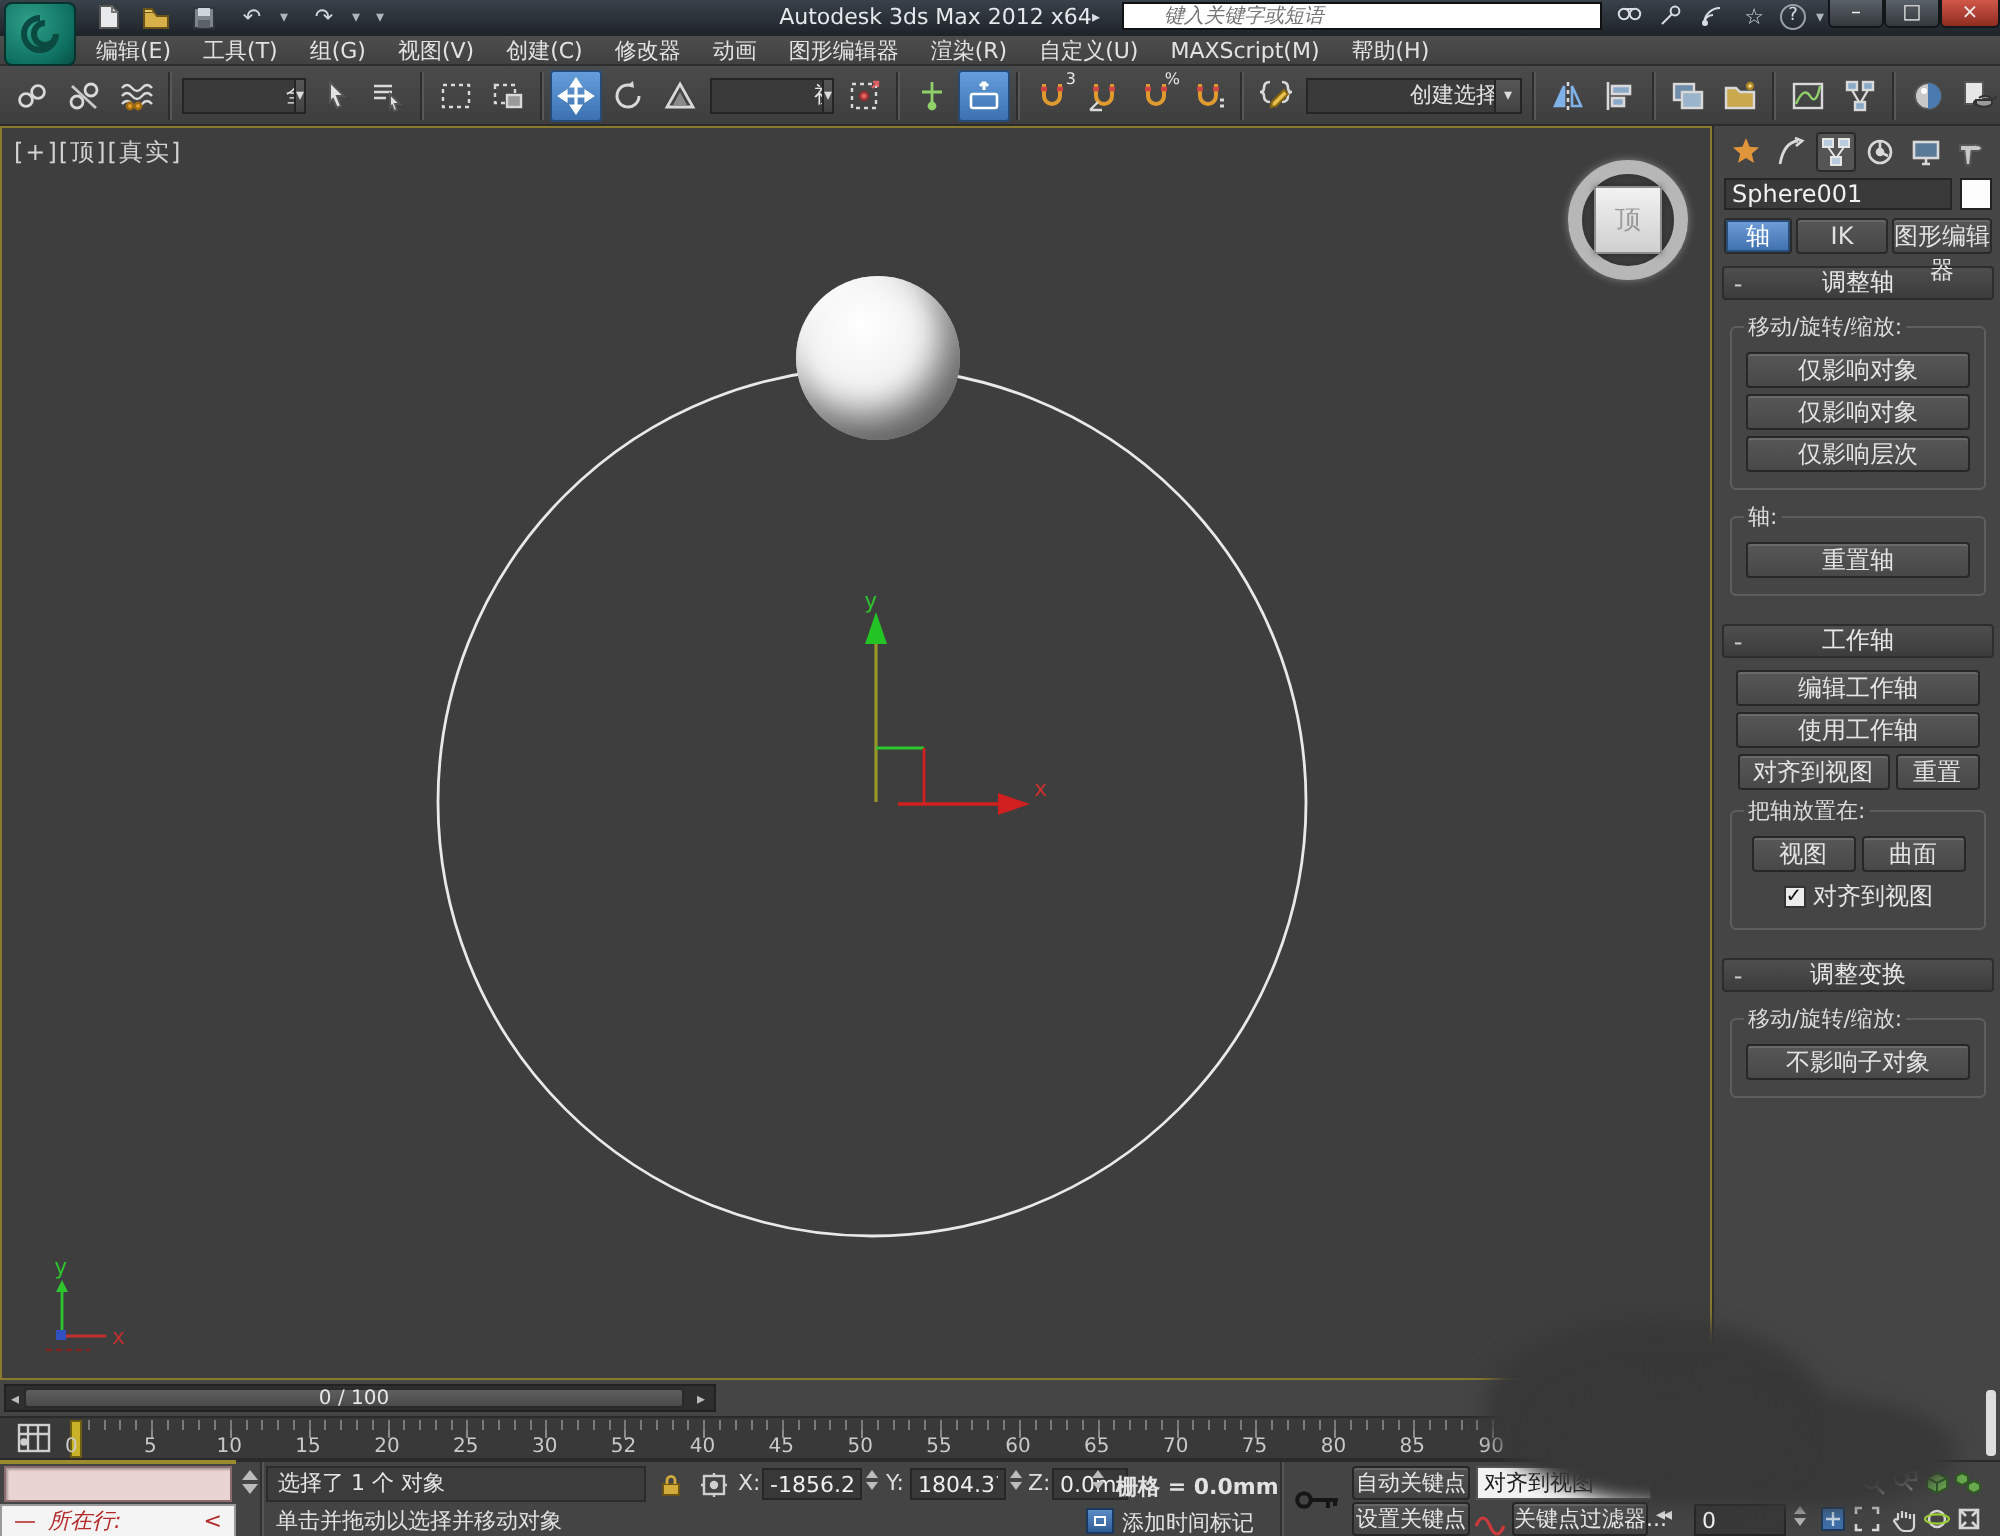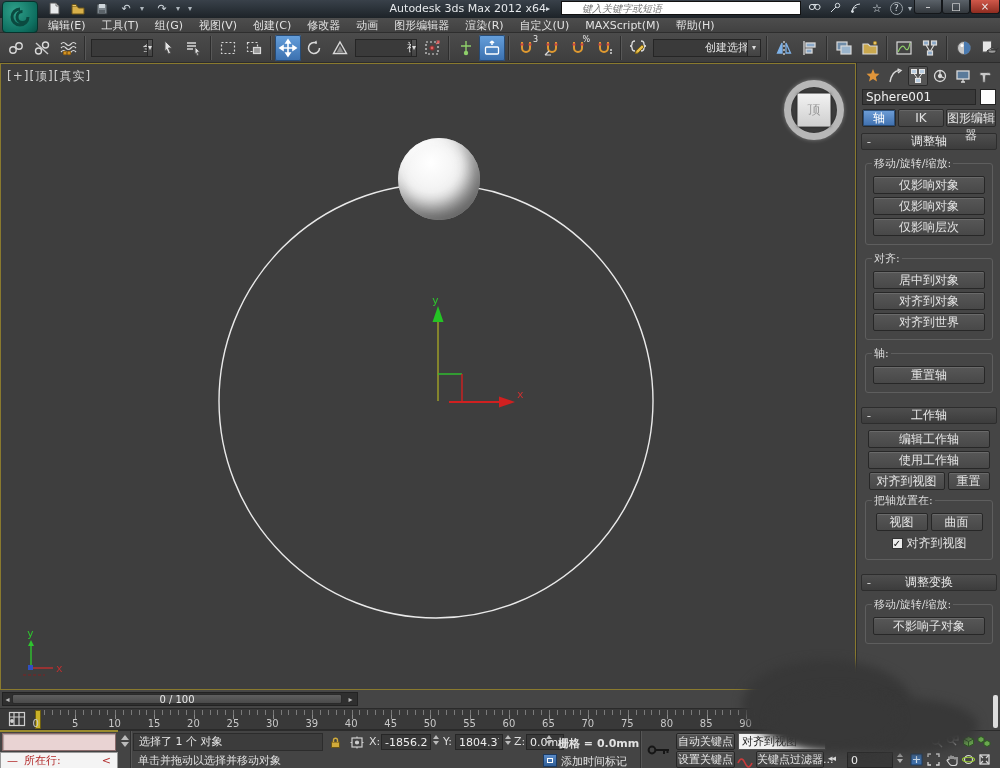--- a/index.html
+++ b/index.html
@@ -88,21 +88,21 @@
 #rulernums span { display:inline-block; width:39.45px; text-align:center; font-size:10px; color:#c9c9c9; }
 #tmarker { position:absolute; left:35px; top:1px; width:6px; height:19px; background:#c9b227; border:1px solid #6d5e10; }
 #minitrackbtn { position:absolute; left:4px; top:1px; width:26px; height:19px; display:flex; align-items:center; justify-content:center; }
 
 
 #statusbar { position:absolute; left:0; top:730px; width:1000px; height:38px; background:#444; border-top:1px solid #2b2b2b; z-index:5; font-size:11px; }
 #listenergold { position:absolute; left:0; top:-1px; width:118px; height:2px; background:#9a8b2e; }
 #pinkbox { position:absolute; left:2px; top:2px; width:114px; height:18px; background:#e9d3d3; border:1px solid #8a6a6a; box-shadow:inset 1px 1px 1px rgba(0,0,0,.25); }
 #listenerrow { position:absolute; left:0; top:21px; width:118px; height:17px; background:#f4f4f4; border:1px solid #999; display:flex; align-items:center; color:#b22a2a; font-size:11px; }
 #listenerrow .dash { padding:0 6px; }
-#listenerrow .lab { flex:1; }
+#listenerrow .lab { flex:1;font-style:italic; }
 #listenerrow .ar { padding:0 6px; }
 .vdiv { position:absolute; top:0; width:1px; height:38px; background:#2f2f2f; box-shadow:1px 0 0 #565656; }
 #spincol { position:absolute; left:120px; top:4px; width:9px; height:14px; display:flex; flex-direction:column; gap:2px; align-items:center; }
 .tri-up { width:0; height:0; border-left:4px solid transparent; border-right:4px solid transparent; border-bottom:5px solid #bbb; }
 .tri-dn { width:0; height:0; border-left:4px solid transparent; border-right:4px solid transparent; border-top:5px solid #bbb; }
 #selstatus { position:absolute; left:133px; top:2px; width:190px; height:18px; background:#3c3c3c; border:1px solid #2c2c2c; color:#e6e6e6; line-height:16px; padding:0 5px; white-space:nowrap; }
 #promptline { position:absolute; left:133px; top:22px; width:190px; height:16px; color:#e0e0e0; line-height:16px; padding:0 5px; white-space:nowrap; }
 #lockbtn { position:absolute; left:327px; top:4px; width:17px; height:15px; display:flex; align-items:center; justify-content:center; }
 #absbtn { position:absolute; left:348px; top:4px; width:17px; height:15px; display:flex; align-items:center; justify-content:center; }
 .coordlab { position:absolute; top:4px; color:#ddd; }
@@ -531,26 +531,20 @@
         <span class="rtitle">调整轴</span>
       </div>
       <div class="rbody">
         <fieldset class="grp">
           <legend>移动/旋转/缩放:</legend>
           <div class="pbtn">仅影响对象</div>
           <div class="pbtn">仅影响对象</div>
           <div class="pbtn">仅影响层次</div>
         </fieldset>
         <fieldset class="grp">
-          <legend>对齐:</legend>
-          <div class="pbtn">居中到对象</div>
-          <div class="pbtn">对齐到对象</div>
-          <div class="pbtn">对齐到世界</div>
-        </fieldset>
-        <fieldset class="grp">
           <legend>轴:</legend>
           <div class="pbtn">重置轴</div>
         </fieldset>
       </div>
     </div>
 
     <div class="roll">
       <div class="rhead">
         <span class="minus">-</span>
         <span class="rtitle">工作轴</span>
@@ -604,21 +598,21 @@
     <div id="tmarker"></div>
     <div id="rulernums">
 
     <span>0</span>
         <span>5</span>
         <span>10</span>
         <span>15</span>
         <span>20</span>
         <span>25</span>
         <span>30</span>
-        <span>39</span>
+        <span>52</span>
         <span>40</span>
         <span>45</span>
         <span>50</span>
         <span>55</span>
         <span>60</span>
         <span>65</span>
         <span>70</span>
         <span>75</span>
         <span>80</span>
         <span>85</span>

